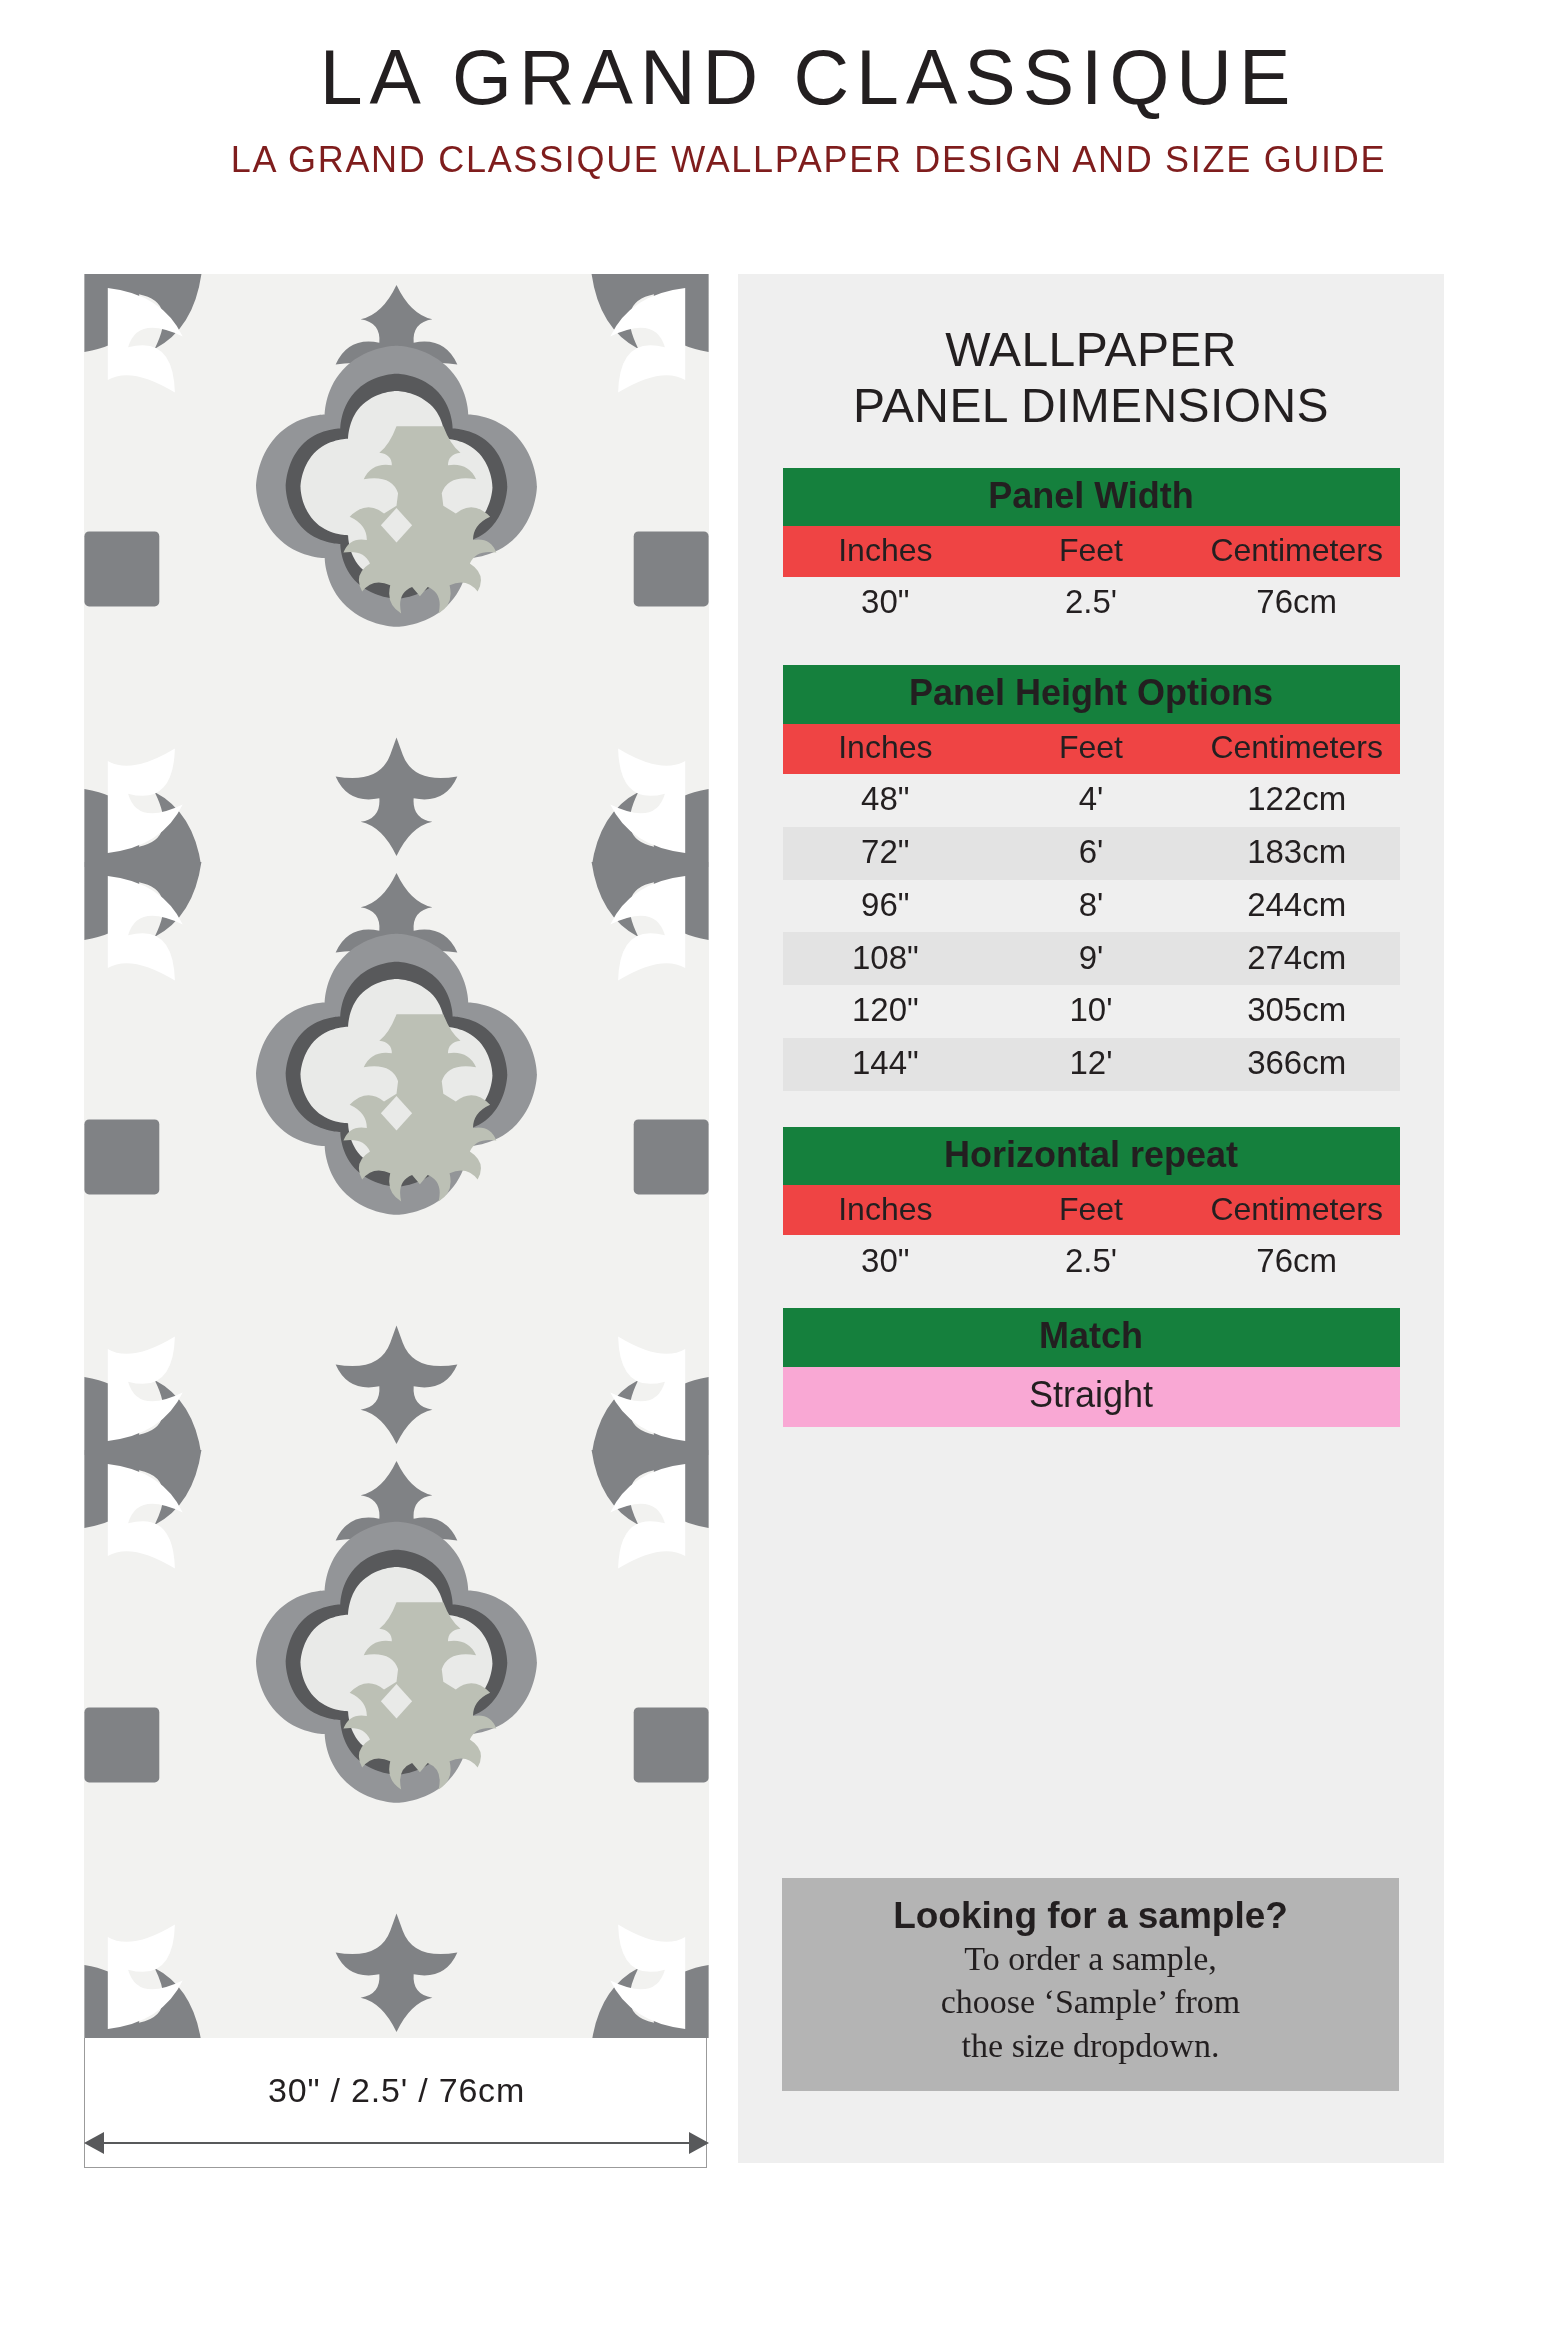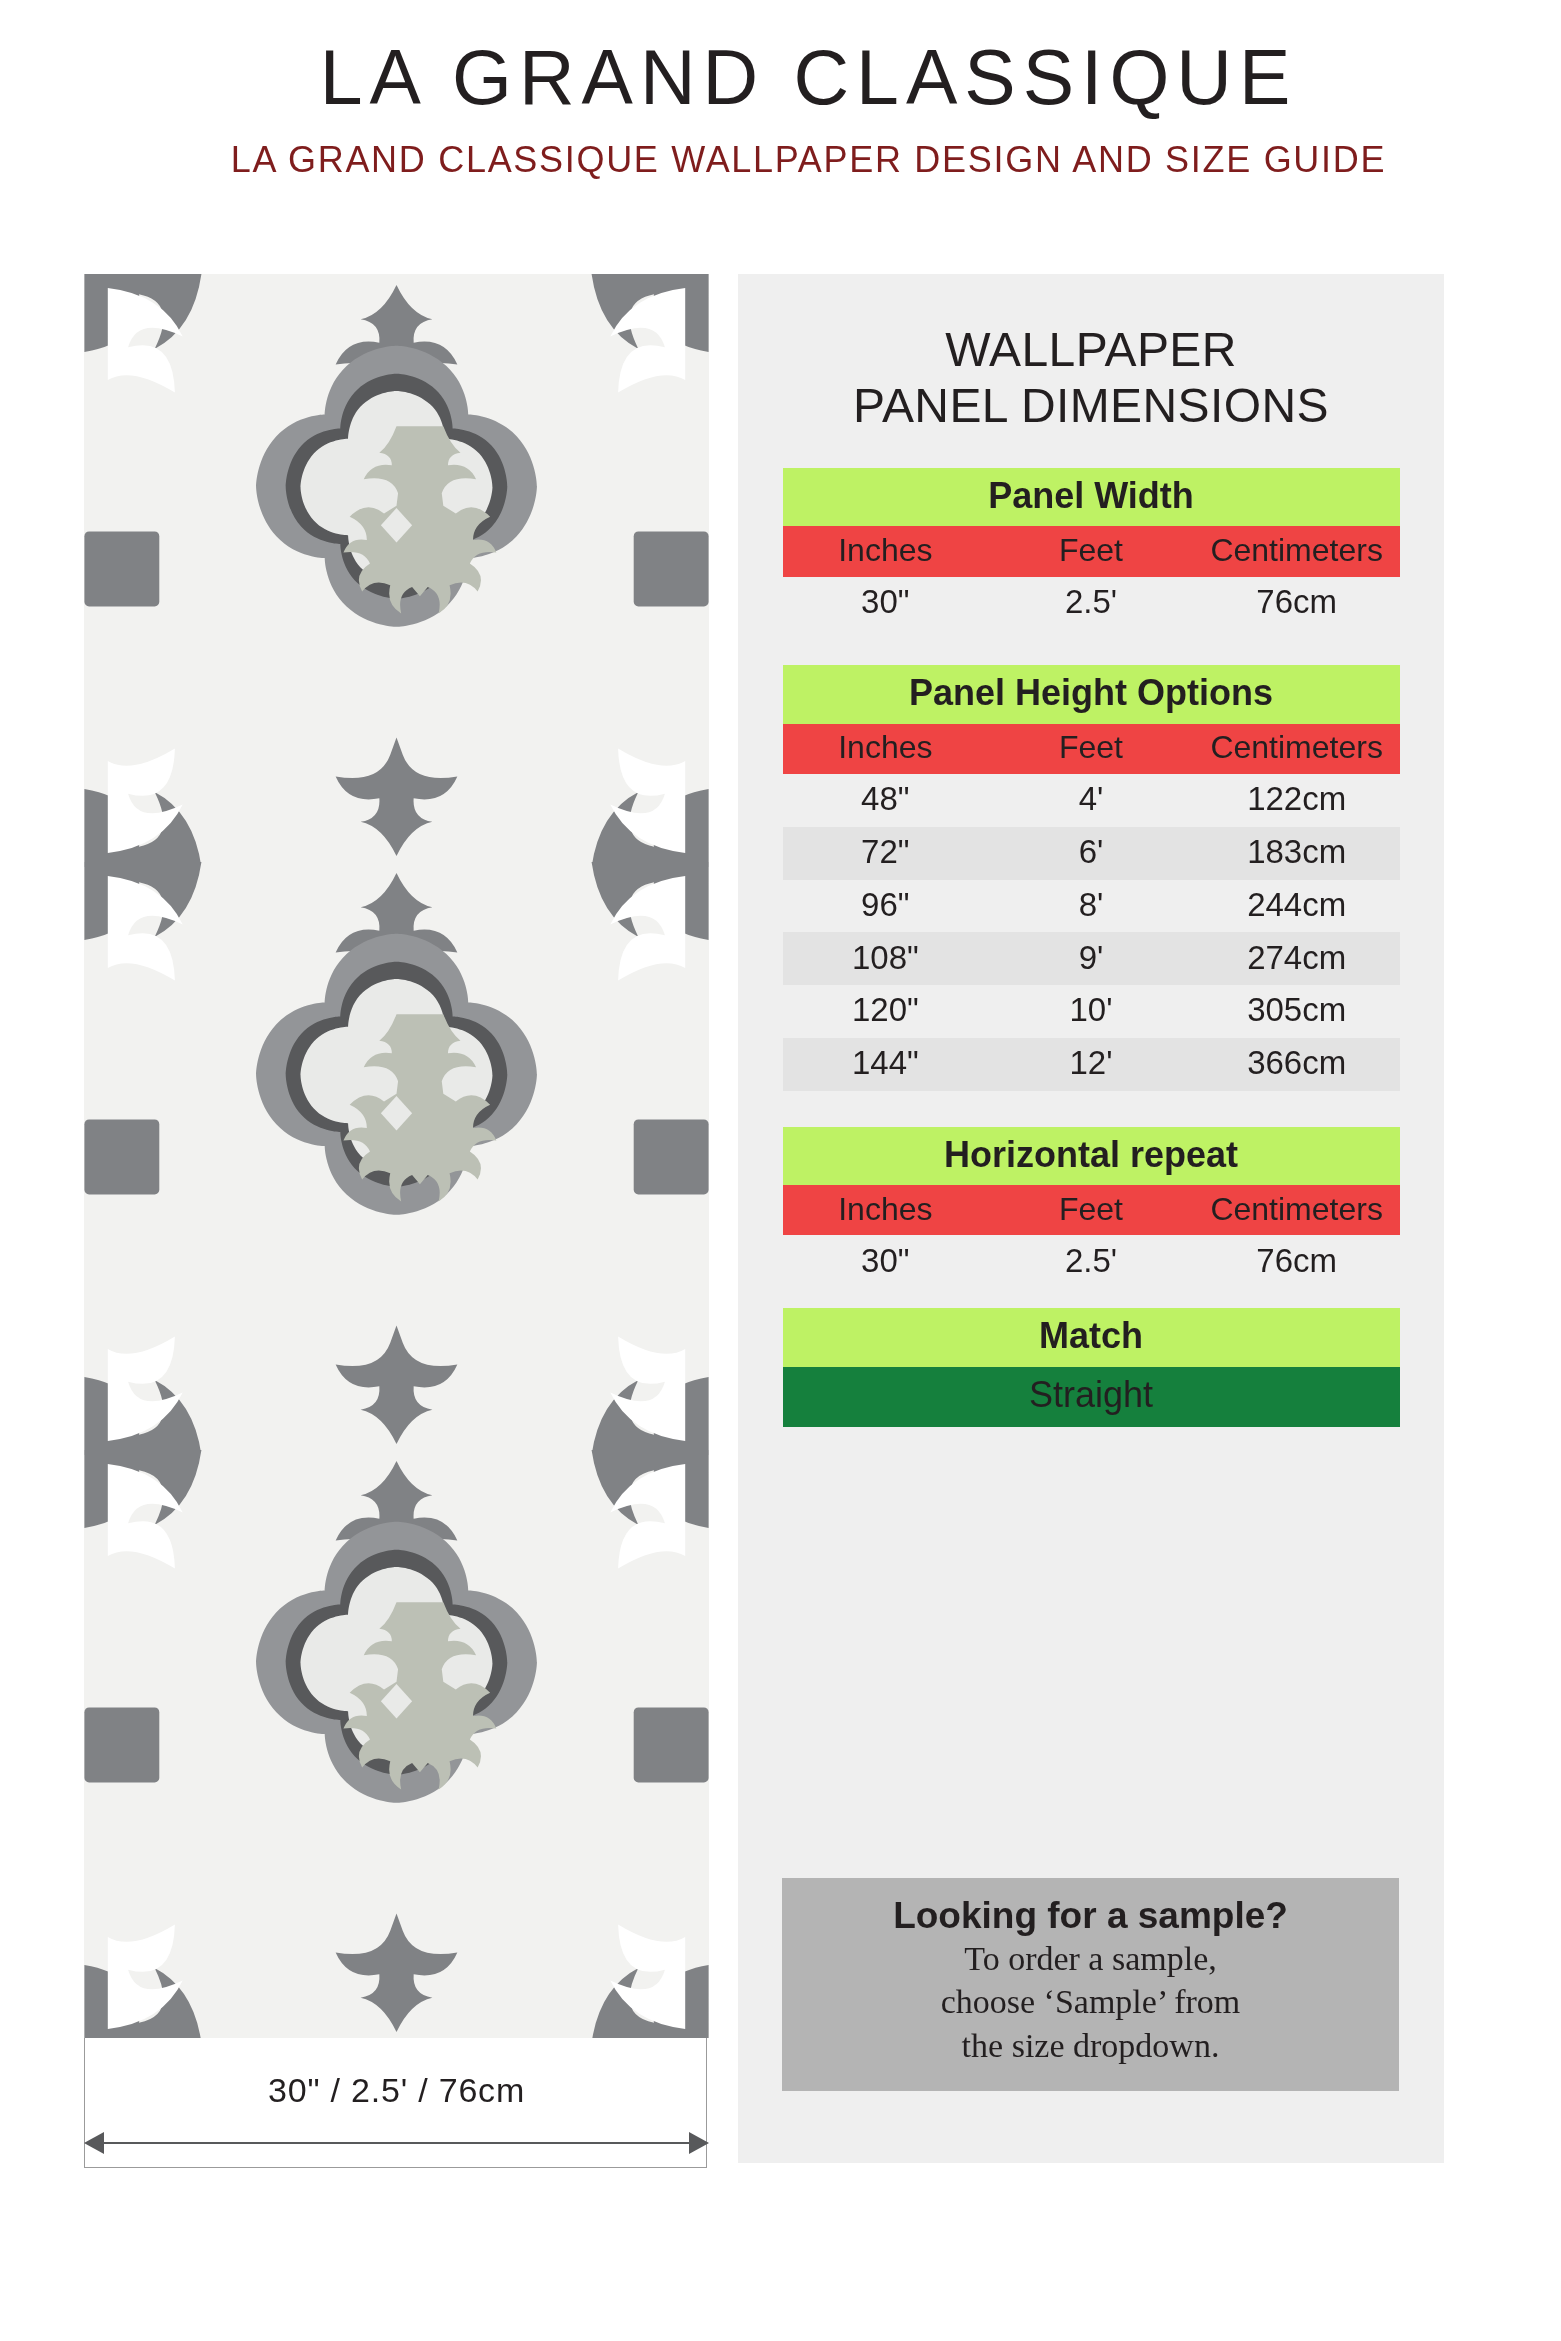--- a/index.html
+++ b/index.html
@@ -138,21 +138,21 @@
   .tables {
     margin: 34px auto 0 auto;
     width: 617px;
   }
   table {
     border-collapse: collapse;
     width: 100%;
     table-layout: fixed;
   }
   .band-head td {
-    background: #bef264;
+    background: #15803d;
     text-align: center;
     font-size: 36px;
     font-weight: bold;
     padding: 7px 0 9.4px 0;
     color: #231f20;
   }
   .col-head td {
     background: #ef4444;
     text-align: center;
     font-size: 32px;
@@ -168,21 +168,21 @@
     font-weight: 300;
     padding: 6.2px 0 8.6px 0;
     color: #231f20;
   }
   .data-row.alt td { background: #e3e3e3; }
   .data-row.plain td { background: transparent; }
   .spacer { height: 36px; }
   .spacer-sm { height: 20px; }
 
   .match-value td {
-    background: #15803d;
+    background: #f9a8d4;
     text-align: center;
     font-size: 36px;
     font-weight: 300;
     padding: 7.8px 0 11px 0;
   }
 
   
   .sample-box {
     position: absolute;
     left: 44px;

